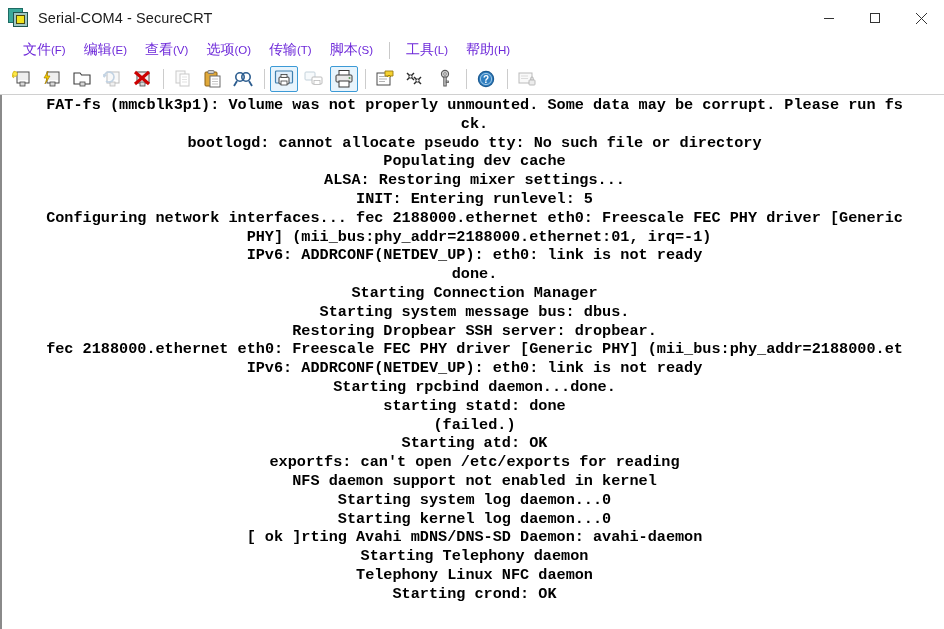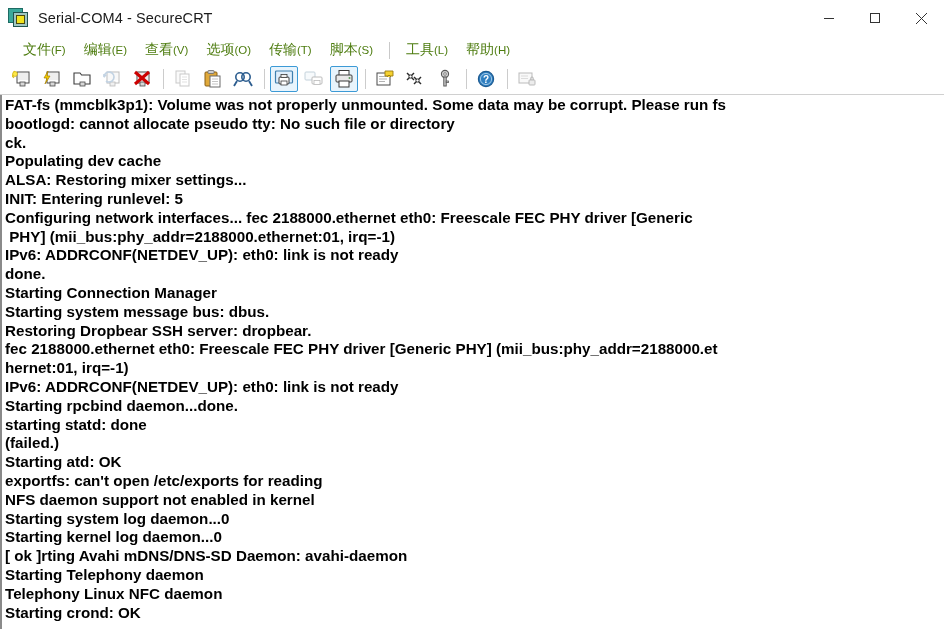--- a/index.html
+++ b/index.html
@@ -88,21 +88,21 @@
     height: 28px;
     min-height: 28px;
     background: #ffffff;
     display: flex;
     align-items: center;
     padding-left: 14px;
     box-sizing: border-box;
   }
   .menu-item {
     font-size: 14px;
-    color: #4d7c0f;
+    color: #6d28d9;
     padding: 3px 9px 4px 9px;
     white-space: nowrap;
     line-height: 1;
     cursor: default;
   }
   .menu-item .mn { font-size: 14px; }
   .menu-item .acc { font-size: 11.5px; }
   .menu-sep {
     width: 1px;
     height: 17px;
@@ -156,29 +156,30 @@
   }
   .terminal {
     position: absolute;
     left: 0; top: 0;
     right: 0; bottom: 0;
     padding: 1px 0 0 3px;
     box-sizing: border-box;
     overflow: hidden;
   }
   .term-line {
-    font-family: Liberation Sans, sans-serif;
+    font-family: Liberation Mono, monospace;
     font-size: 15.2px;
     font-weight: bold;
     line-height: 18.8px;
     height: 18.8px;
     color: #000000;
     white-space: pre;
     letter-spacing: 0px;
     overflow: hidden;
+    text-align: center;
   }
 </style>
 </head>
 <body>
 
 <div id="app">
 
   <div class="titlebar">
     <div class="title-icon">
       <div class="back-sq"></div>
@@ -381,34 +382,33 @@
         <line x1="4" y1="9.5" x2="11" y2="9.5" stroke="#aaaaaa" stroke-width="0.9"></line>
         <rect x="12" y="11" width="6" height="5" rx="0.7" fill="#d6d6d6" stroke="#5a5a5a" stroke-width="0.9"></rect>
         <path d="M13.6 11 v-1.6 a1.4 1.4 0 0 1 2.8 0 V11" fill="none" stroke="#5a5a5a" stroke-width="0.9"></path>
       </svg>
     </div>
   </div>
 
   <div class="terminal-wrap">
     <div class="terminal" id="terminal">
         <div class="term-line">FAT-fs (mmcblk3p1): Volume was not properly unmounted. Some data may be corrupt. Please run fs</div>
+        <div class="term-line">ck.</div>
         <div class="term-line">bootlogd: cannot allocate pseudo tty: No such file or directory</div>
-        <div class="term-line">ck.</div>
         <div class="term-line">Populating dev cache</div>
         <div class="term-line">ALSA: Restoring mixer settings...</div>
         <div class="term-line">INIT: Entering runlevel: 5</div>
         <div class="term-line">Configuring network interfaces... fec 2188000.ethernet eth0: Freescale FEC PHY driver [Generic</div>
         <div class="term-line"> PHY] (mii_bus:phy_addr=2188000.ethernet:01, irq=-1)</div>
         <div class="term-line">IPv6: ADDRCONF(NETDEV_UP): eth0: link is not ready</div>
         <div class="term-line">done.</div>
         <div class="term-line">Starting Connection Manager</div>
         <div class="term-line">Starting system message bus: dbus.</div>
         <div class="term-line">Restoring Dropbear SSH server: dropbear.</div>
         <div class="term-line">fec 2188000.ethernet eth0: Freescale FEC PHY driver [Generic PHY] (mii_bus:phy_addr=2188000.et</div>
-        <div class="term-line">hernet:01, irq=-1)</div>
         <div class="term-line">IPv6: ADDRCONF(NETDEV_UP): eth0: link is not ready</div>
         <div class="term-line">Starting rpcbind daemon...done.</div>
         <div class="term-line">starting statd: done</div>
         <div class="term-line">(failed.)</div>
         <div class="term-line">Starting atd: OK</div>
         <div class="term-line">exportfs: can't open /etc/exports for reading</div>
         <div class="term-line">NFS daemon support not enabled in kernel</div>
         <div class="term-line">Starting system log daemon...0</div>
         <div class="term-line">Starting kernel log daemon...0</div>
         <div class="term-line">[ ok ]rting Avahi mDNS/DNS-SD Daemon: avahi-daemon</div>

